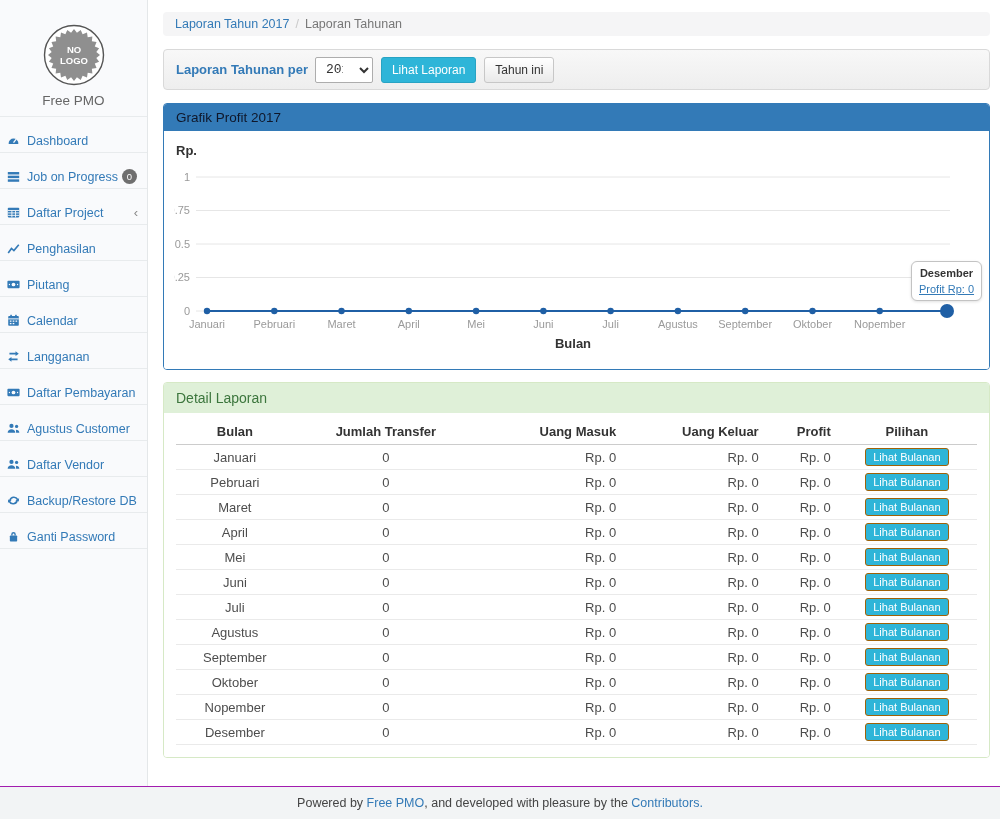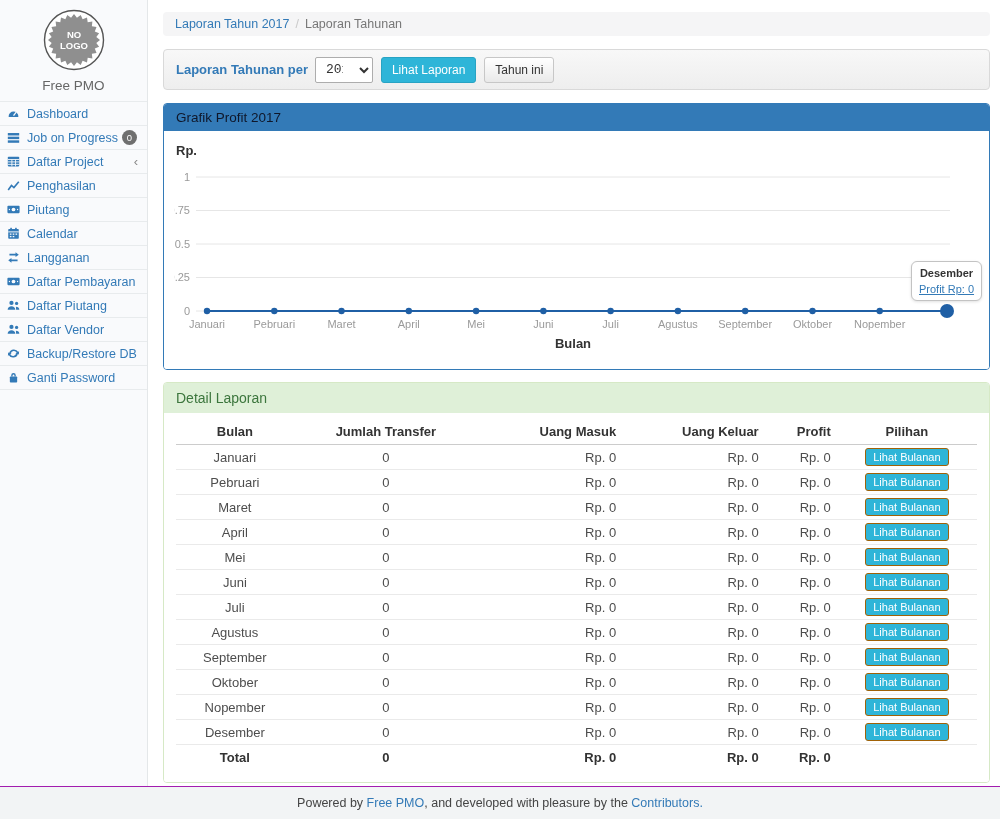--- a/index.html
+++ b/index.html
@@ -14,33 +14,34 @@
   }
   .layout { display: flex; flex: 1; min-height: 0; }
 
   
   .sidebar {
     width: 148px;
     background: #f9fafc;
     border-right: 1px solid #e4e7e9;
     flex-shrink: 0;
   }
-  .logo-block { text-align: center; padding-top: 8px; }
+  .logo-block { text-align: center; padding-top: 23px; }
   .brand { font-size: 13.5px; color: #666; margin-top: 2px; padding-bottom: 8px; }
   .menu { list-style: none; border-top: 1px solid #e8ebed; }
   .menu-item {
     position: relative;
     display: flex; align-items: center;
     height: 24px;
     padding: 0 8px 0 7px;
     border-bottom: 1px solid #e8ebed;
     color: #337ab7;
     font-size: 12.5px;
     cursor: pointer;
     white-space: nowrap;
+    margin-top: 12px;
   }
   .menu-item .mi { width: 15px; height: 13px; margin-right: 5px; display: inline-flex; align-items: center; }
   .menu-item .mi svg { width: 13px; height: 13px; fill: #337ab7; }
   .badge {
     position: absolute; right: 10px; top: 4px;
     background: #6f6f6f; color: #fff;
     font-size: 9.5px; line-height: 15px;
     min-width: 15px; height: 15px; border-radius: 8px;
     text-align: center; padding: 0 4px;
   }
@@ -243,21 +244,21 @@
         </li>
         <li class="menu-item">
           <span class="mi">
             <svg viewBox="0 0 16 16">
               <circle cx="5.5" cy="4.8" r="2.6"></circle>
               <path d="M0.8 13.2c0-2.6 2.1-4.2 4.7-4.2s4.7 1.6 4.7 4.2z"></path>
               <circle cx="11.8" cy="5.5" r="2"></circle>
               <path d="M11 9.4c2.4 0 4.2 1.4 4.2 3.8h-4z"></path>
             </svg>
           </span>
-          <span class="ml">Daftar Piutang</span>
+          <span class="ml">Agustus Customer</span>
         </li>
         <li class="menu-item">
           <span class="mi">
             <svg viewBox="0 0 16 16">
               <circle cx="5.5" cy="4.8" r="2.6"></circle>
               <path d="M0.8 13.2c0-2.6 2.1-4.2 4.7-4.2s4.7 1.6 4.7 4.2z"></path>
               <circle cx="11.8" cy="5.5" r="2"></circle>
               <path d="M11 9.4c2.4 0 4.2 1.4 4.2 3.8h-4z"></path>
             </svg>
           </span>
@@ -456,28 +457,20 @@
                 <td class="al-c"><button class="btn-view-month">Lihat Bulanan</button></td>
               </tr>
               <tr>
                 <td class="al-c">Desember</td>
                 <td class="al-c">0</td>
                 <td class="al-r">Rp. 0</td>
                 <td class="al-r">Rp. 0</td>
                 <td class="al-r">Rp. 0</td>
                 <td class="al-c"><button class="btn-view-month">Lihat Bulanan</button></td>
               </tr>
-              <tr class="total-row">
-                <td class="al-c">Total</td>
-                <td class="al-c">0</td>
-                <td class="al-r">Rp. 0</td>
-                <td class="al-r">Rp. 0</td>
-                <td class="al-r">Rp. 0</td>
-                <td></td>
-              </tr>
             </tbody>
         </table>
       </div>
     </div>
 
   </main>
 </div>
 
 <footer class="footer">
   <span>

